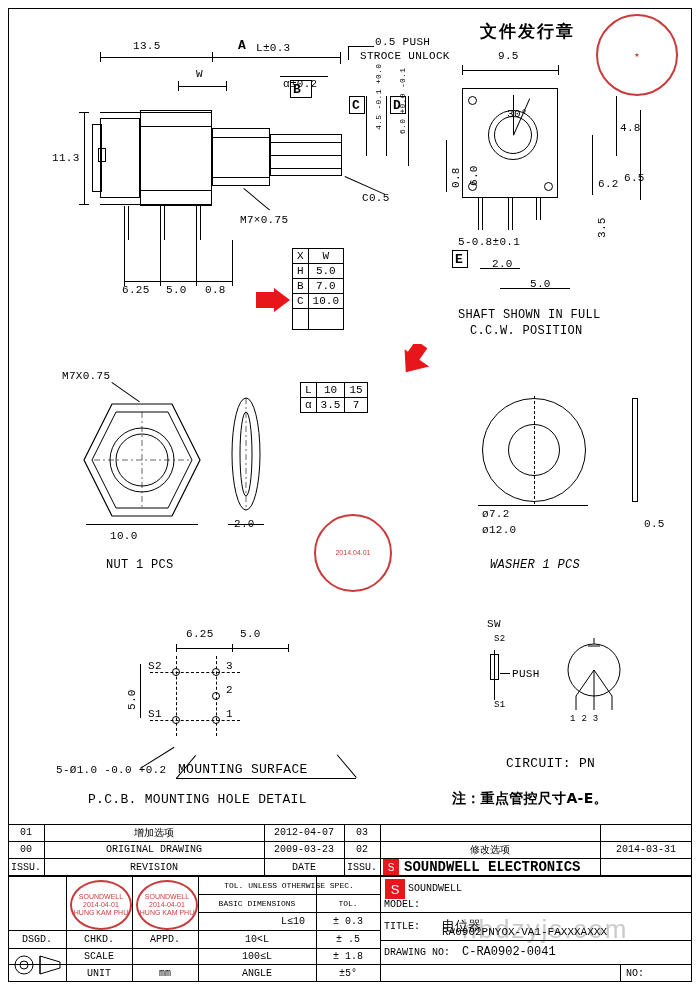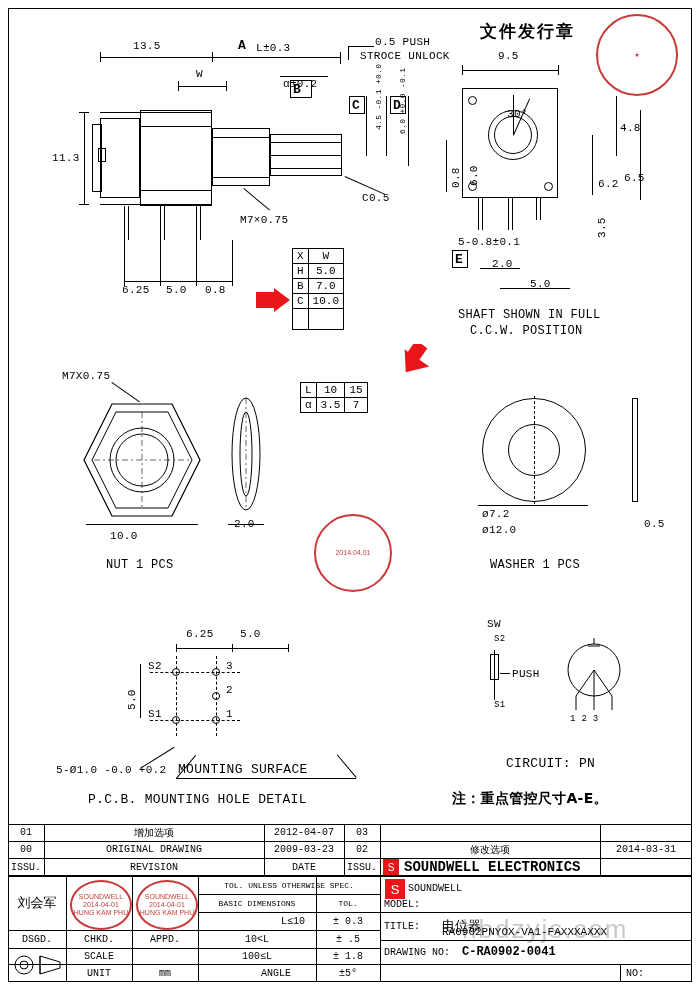--- a/index.html
+++ b/index.html
@@ -233,21 +233,21 @@
 
   <div class="circ" style="left:482px;top:398px;width:104px;height:104px;"></div>
   <div class="circ" style="left:508px;top:424px;width:52px;height:52px;"></div>
   <div class="ln v" style="left:534px;top:396px;height:108px;background:transparent;border-left:1px dashed #000;"></div>
   <div class="t mono" style="left:482px;top:508px;">ø7.2</div>
   <div class="t mono" style="left:482px;top:524px;">ø12.0</div>
   <div class="ln h" style="left:478px;top:505px;width:110px;"></div>
 
   <div class="bd" style="left:632px;top:398px;width:6px;height:104px;"></div>
   <div class="t mono" style="left:644px;top:518px;">0.5</div>
-  <div class="t mono" style="left:490px;top:558px;font-size:12px;">WASHER  1 PCS</div>
+  <div class="t mono" style="left:490px;top:558px;font-size:12px;font-style:italic;">WASHER  1 PCS</div>
 
   <div class="stamp" style="left:314px;top:514px;width:74px;height:74px;">
     <span>2014.04.01</span>
   </div>
 
   <div class="t mono" style="left:186px;top:628px;">6.25</div>
   <div class="t mono" style="left:240px;top:628px;">5.0</div>
   <div class="ln h" style="left:176px;top:648px;width:56px;"></div>
   <div class="ln h" style="left:232px;top:648px;width:56px;"></div>
   <div class="ln v" style="left:176px;top:644px;height:8px;"></div>
@@ -361,21 +361,20 @@
   <div class="ln h" style="left:198px;top:948px;width:182px;"></div>
   <div class="ln h" style="left:198px;top:964px;width:182px;"></div>
   <div class="ln h" style="left:8px;top:930px;width:190px;"></div>
   <div class="ln h" style="left:8px;top:948px;width:190px;"></div>
   <div class="ln h" style="left:8px;top:964px;width:190px;"></div>
   <div class="ln h" style="left:380px;top:912px;width:312px;"></div>
   <div class="ln h" style="left:380px;top:940px;width:312px;"></div>
   <div class="ln h" style="left:380px;top:964px;width:312px;"></div>
   <div class="ln v" style="left:620px;top:964px;height:18px;"></div>
 
-  <div class="cell cellc cn" style="left:8px;top:876px;width:58px;height:54px;font-size:13px;">刘会军</div>
 
   <div class="stamp" style="left:70px;top:880px;width:58px;height:46px;border-radius:50%;">
     <div>
       <div>SOUNDWELL</div>
       <div>2014-04-01</div>
       <div>HUNG KAM PHU</div>
     </div>
   </div>
   <div class="stamp" style="left:136px;top:880px;width:58px;height:46px;border-radius:50%;">
     <div>
@@ -402,33 +401,33 @@
   <div class="cell cellc mono sm" style="left:198px;top:876px;width:182px;height:18px;font-size:8px;">TOL. UNLESS OTHERWISE SPEC.</div>
   <div class="cell cellc mono sm" style="left:198px;top:894px;width:118px;height:18px;font-size:8px;">BASIC DIMENSIONS</div>
   <div class="cell cellc mono sm" style="left:316px;top:894px;width:64px;height:18px;font-size:8px;">TOL.</div>
 
   <div class="cell cellc mono sm" style="left:186px;top:912px;width:118px;height:18px;margin-left:48px;">L≤10</div>
   <div class="cell cellc mono sm" style="left:316px;top:912px;width:64px;height:18px;">± 0.3</div>
   <div class="cell cellc mono sm" style="left:198px;top:930px;width:118px;height:18px;">10&lt;L</div>
   <div class="cell cellc mono sm" style="left:316px;top:930px;width:64px;height:18px;">± .5</div>
   <div class="cell cellc mono sm" style="left:198px;top:948px;width:118px;height:16px;">100≤L</div>
   <div class="cell cellc mono sm" style="left:316px;top:948px;width:64px;height:16px;">± 1.8</div>
-  <div class="cell cellc mono sm" style="left:198px;top:964px;width:118px;height:18px;padding-left:19px;">ANGLE</div>
+  <div class="cell cellc mono sm" style="left:198px;top:964px;width:118px;height:18px;">ANGLE</div>
   <div class="cell cellc mono sm" style="left:316px;top:964px;width:64px;height:18px;">±5°</div>
 
   <svg style="position:absolute;left:384px;top:878px;width:22px;height:22px;">
     <rect x="1" y="1" width="20" height="20" fill="#e8151a"></rect>
     <text x="11" y="16" font-size="13" fill="#fff" text-anchor="middle" font-family="Liberation Sans">S</text>
   </svg>
   <div class="cell mono" style="left:408px;top:878px;width:120px;height:20px;font-size:10px;">SOUNDWELL</div>
 
   <div class="cell mono sm" style="left:384px;top:912px;width:56px;height:28px;">TITLE:</div>
   <div class="cell cn" style="left:442px;top:912px;width:248px;height:28px;font-size:13px;">电位器</div>
 
   <div class="cell mono sm" style="left:384px;top:896px;width:56px;height:16px;">MODEL:</div>
   <div class="cell mono" style="left:442px;top:924px;width:250px;height:16px;font-size:11px;">RA0902PNYOX-VA1-FAXXXAXXX</div>
 
   <div class="cell mono sm" style="left:384px;top:940px;width:78px;height:24px;">DRAWING NO:</div>
-  <div class="cell mono" style="left:462px;top:940px;width:230px;height:24px;font-size:12px;font-weight:bold;">C-RA0902-0041</div>
+  <div class="cell mono" style="left:462px;top:940px;width:230px;height:24px;font-size:12px;">C-RA0902-0041</div>
 
   <div class="cell mono sm" style="left:626px;top:964px;width:60px;height:18px;">NO:</div>
 
 </div>
 
 </body></html>

